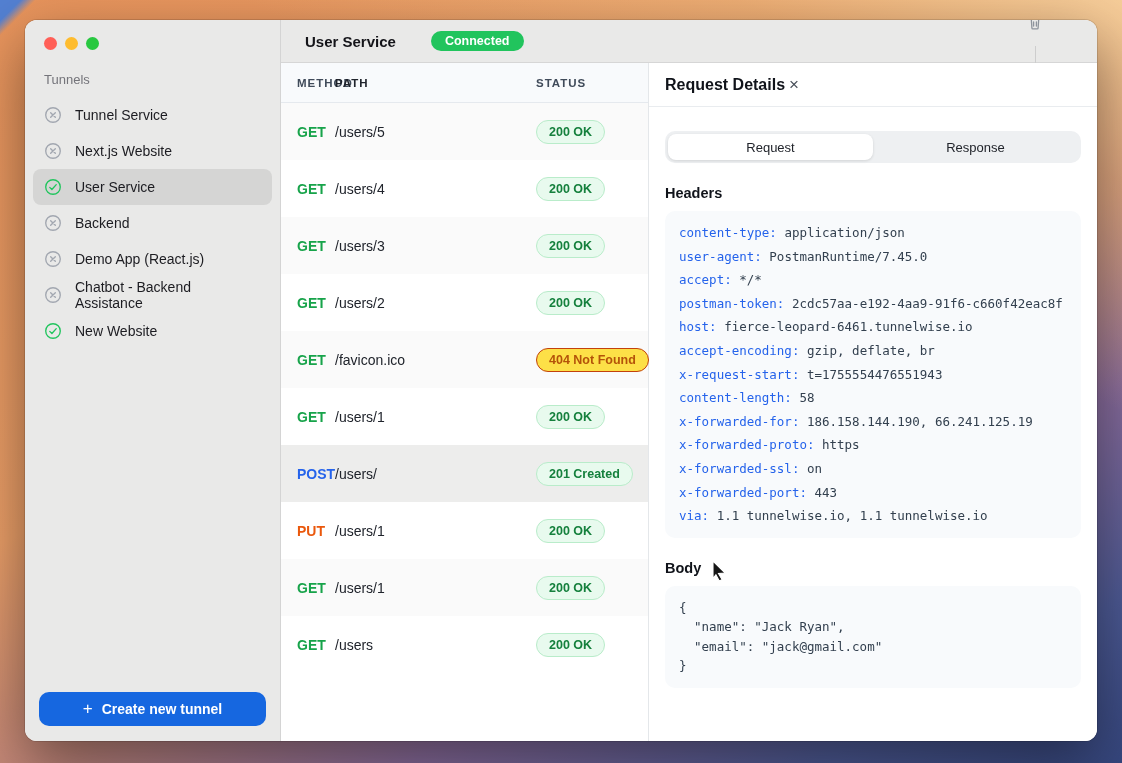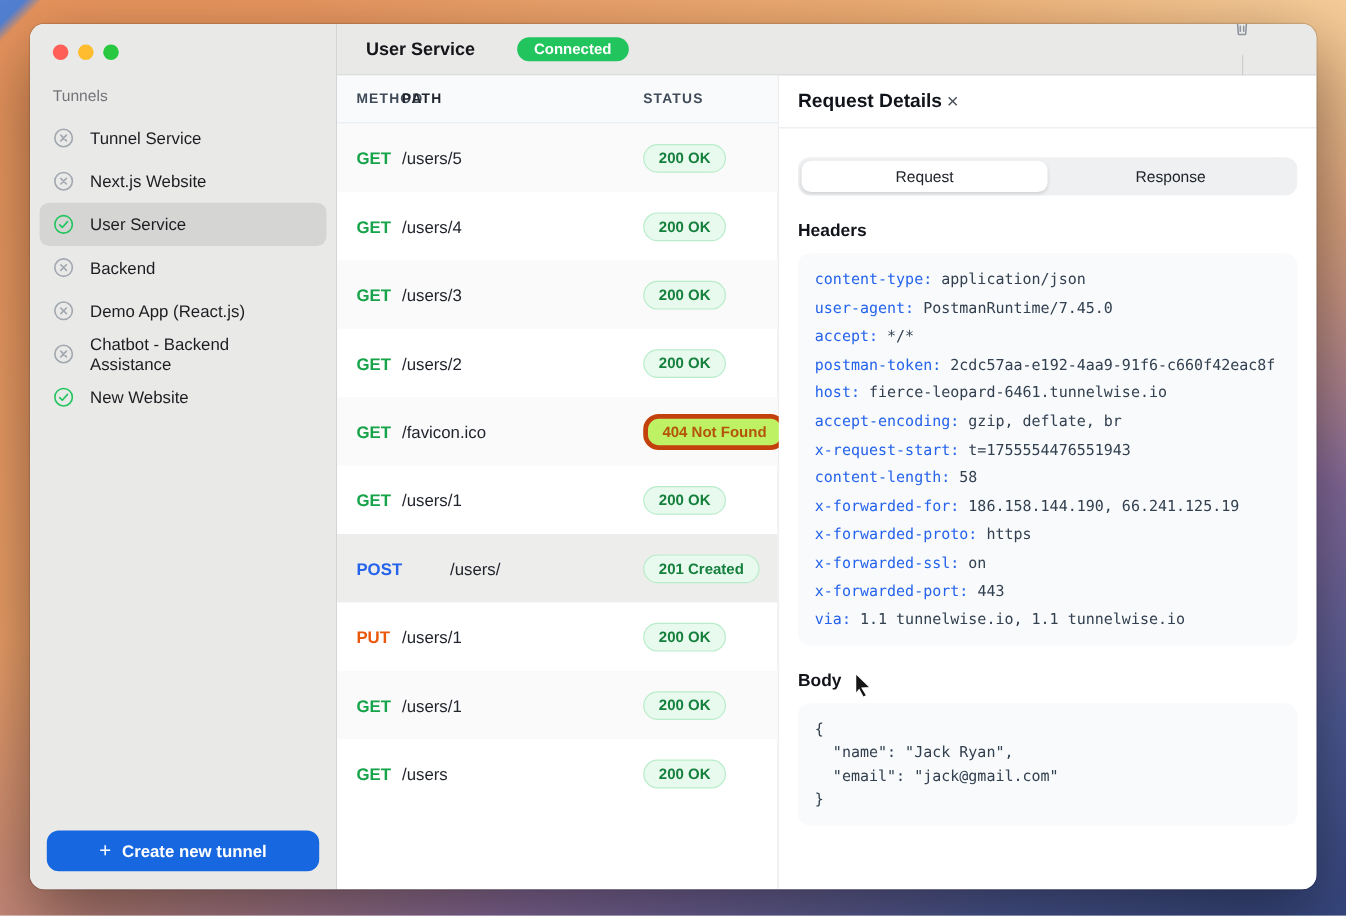--- a/index.html
+++ b/index.html
@@ -46,30 +46,30 @@
   .tb-btn.dark { color:#17181c; font-weight:500; }
   .tb-btn.blue { color:#b91c1c; font-weight:400; }
   .tb-sep { width:1px; height:20px; background:#cdcdcd; }
   .tb-count { font-size:14px; color:#17181c; font-weight:500; }
   .content { flex:1; display:flex; min-height:0; }
   
   .table-col { width:368px; flex:none; border-right:1px solid #e4e7ea; display:flex; flex-direction:column; background:#fff; }
   .thead { height:40px; flex:none; background:#f8fafc; border-bottom:1px solid #e5e9ee; display:flex; align-items:center; font-size:11.5px; font-weight:700; letter-spacing:1px; color:#404b5a; }
   .trow { height:57px; flex:none; display:flex; align-items:center; font-size:14px; }
   .trow.alt { background:#fafafa; }
-  .trow.sel { background:#ededec;gap:40px; }
+  .trow.sel { background:#ededec; }
   .c-method { width:54px; padding-left:16px; flex:none; }
   .c-path { flex:1; color:#20242c; }
   .c-status { width:112px; flex:none; }
   .m-get { color:#17a34a; font-weight:700; }
   .m-post { color:#2563eb; font-weight:700; }
   .m-put { color:#ea580c; font-weight:700; }
   .badge { display:inline-block; padding:4px 12px; border-radius:13px; font-size:12.5px; font-weight:600; white-space:nowrap; }
   .b-ok { background:#e8faee; border:1px solid #b9ecca; color:#15803d; }
-  .b-warn { background:#bef264; border:4px solid #c2410c; color:#b45309; }
+  .b-warn { background:#fde047; border:1px solid #c2410c; color:#b45309; }
   
   .details { flex:1; background:#fff; display:flex; flex-direction:column; min-width:0; overflow:hidden; }
   .dt-head { height:44px; flex:none; display:flex; align-items:center; justify-content:flex-start; padding:0 16px; border-bottom:1px solid #e9ecef; }
   .dt-title { font-size:16px; font-weight:700; color:#10131a; }
   .dt-close { background:none; border:none; font-size:17px; color:#49505a; cursor:pointer; line-height:1; padding:2px 4px; font-family:inherit; }
   .tabs { margin:24px 16px 0; background:#eef0f2; border-radius:10px; padding:3px; display:flex; }
   .tab { flex:1; height:26px; display:flex; align-items:center; justify-content:center; font-size:13px; color:#21242b; border-radius:8px; border:none; background:none; font-family:inherit; cursor:pointer; }
   .tab.active { background:#fff; box-shadow:0 1px 3px rgba(0,0,0,.12); }
   .sec-title { font-size:14.5px; font-weight:700; color:#10131a; margin:22px 16px 10px; }
   .codeblock { margin:0 16px; background:#f8fafc; border-radius:10px; padding:10px 14px; font-family:"DejaVu Sans Mono",monospace; font-size:12.5px; }

